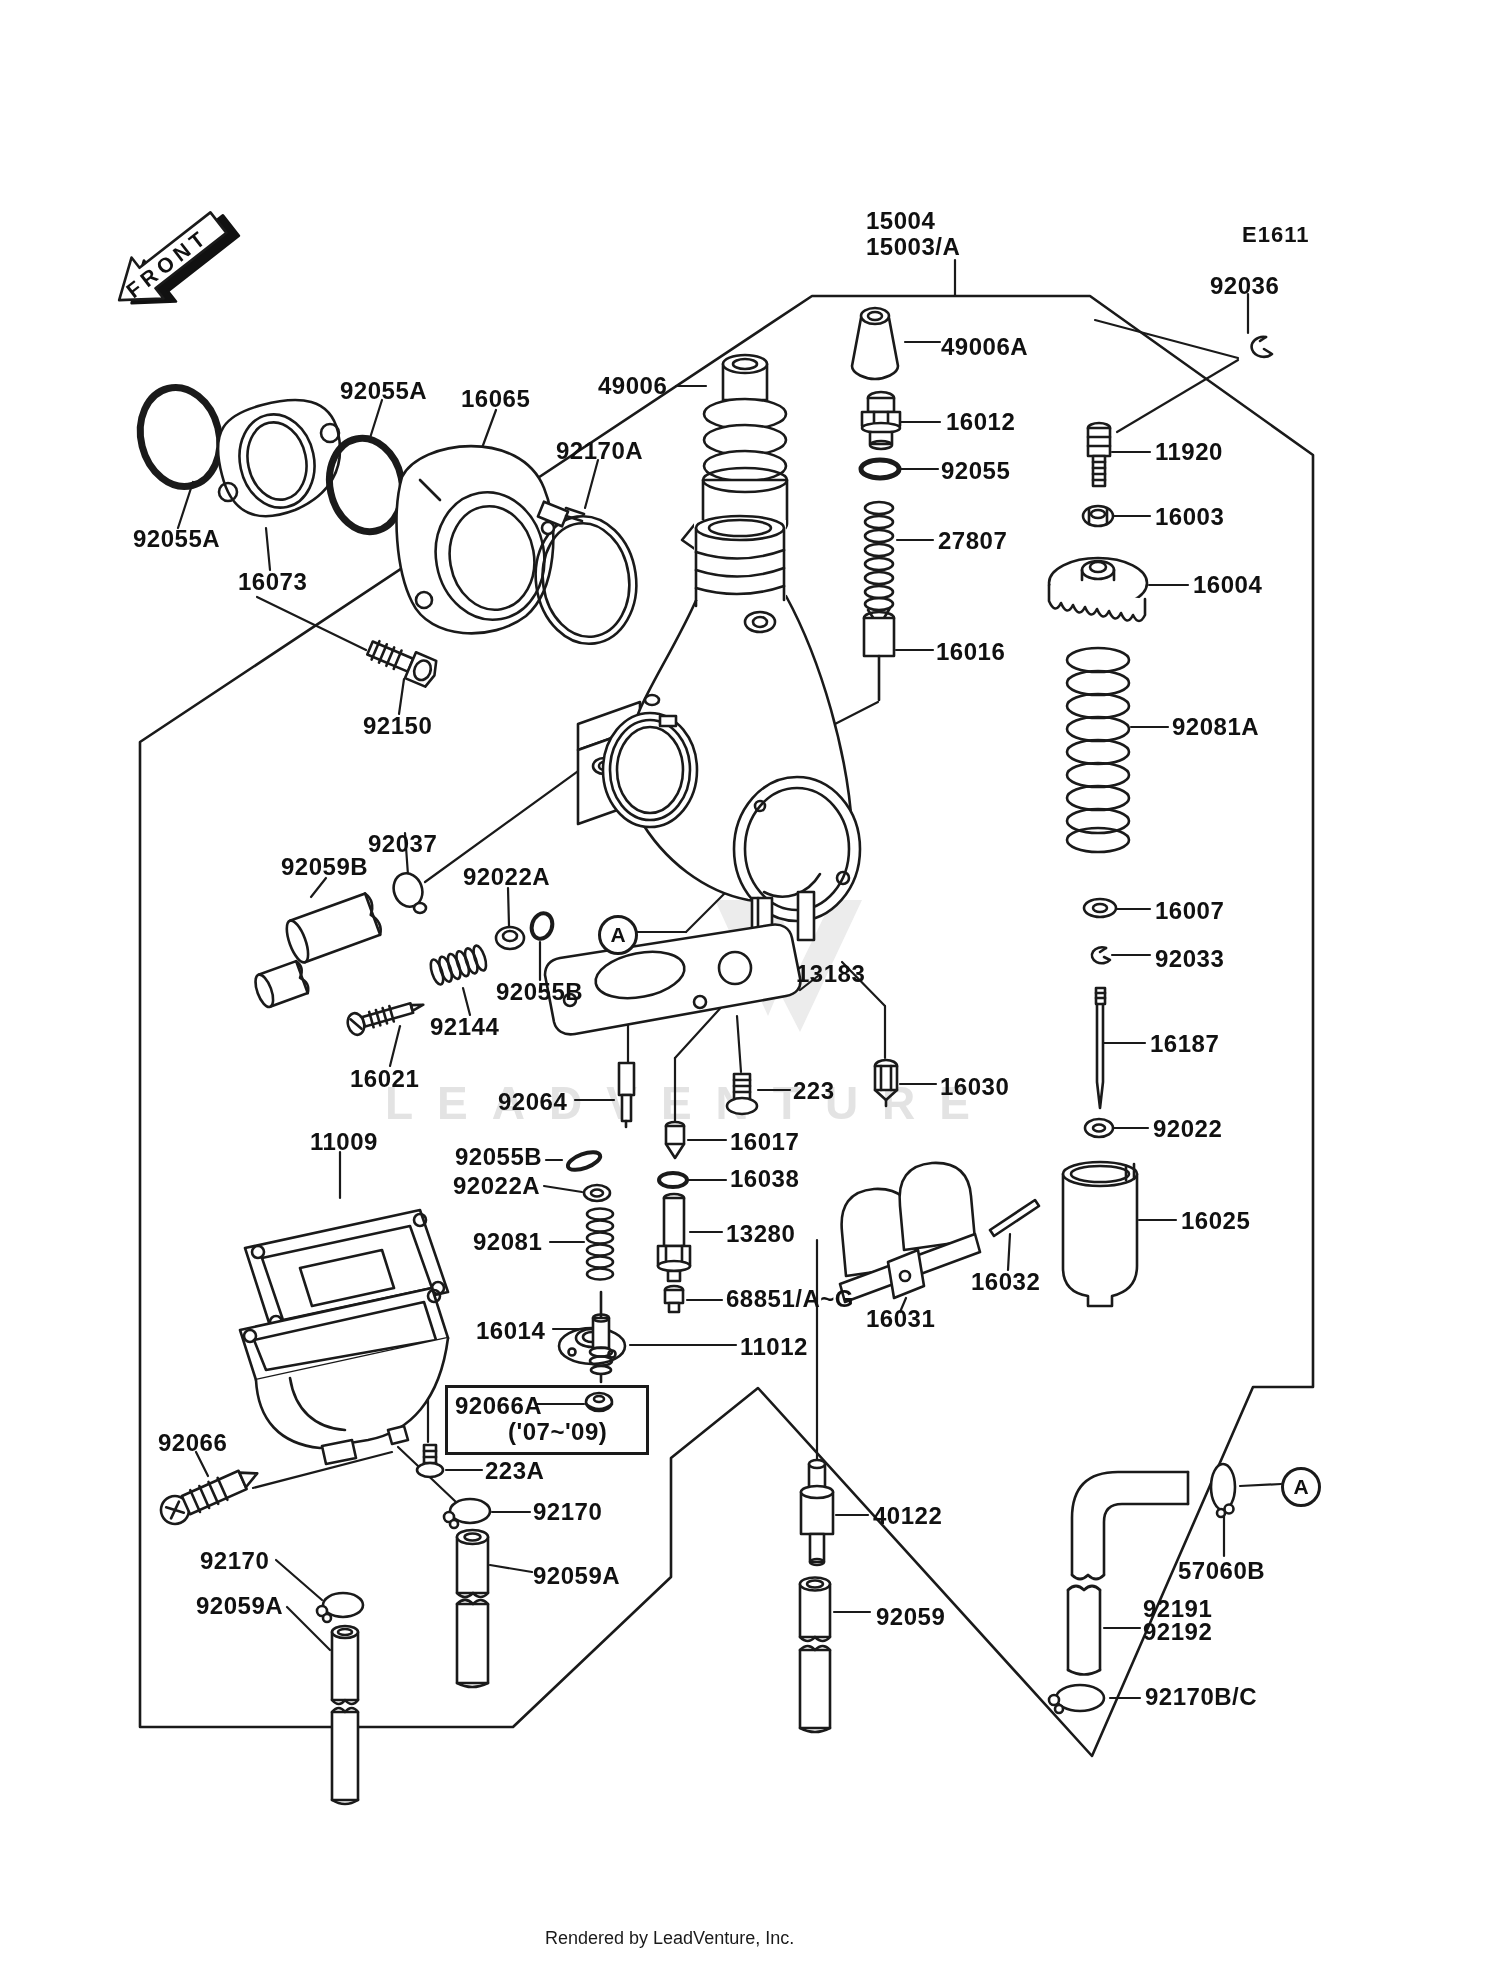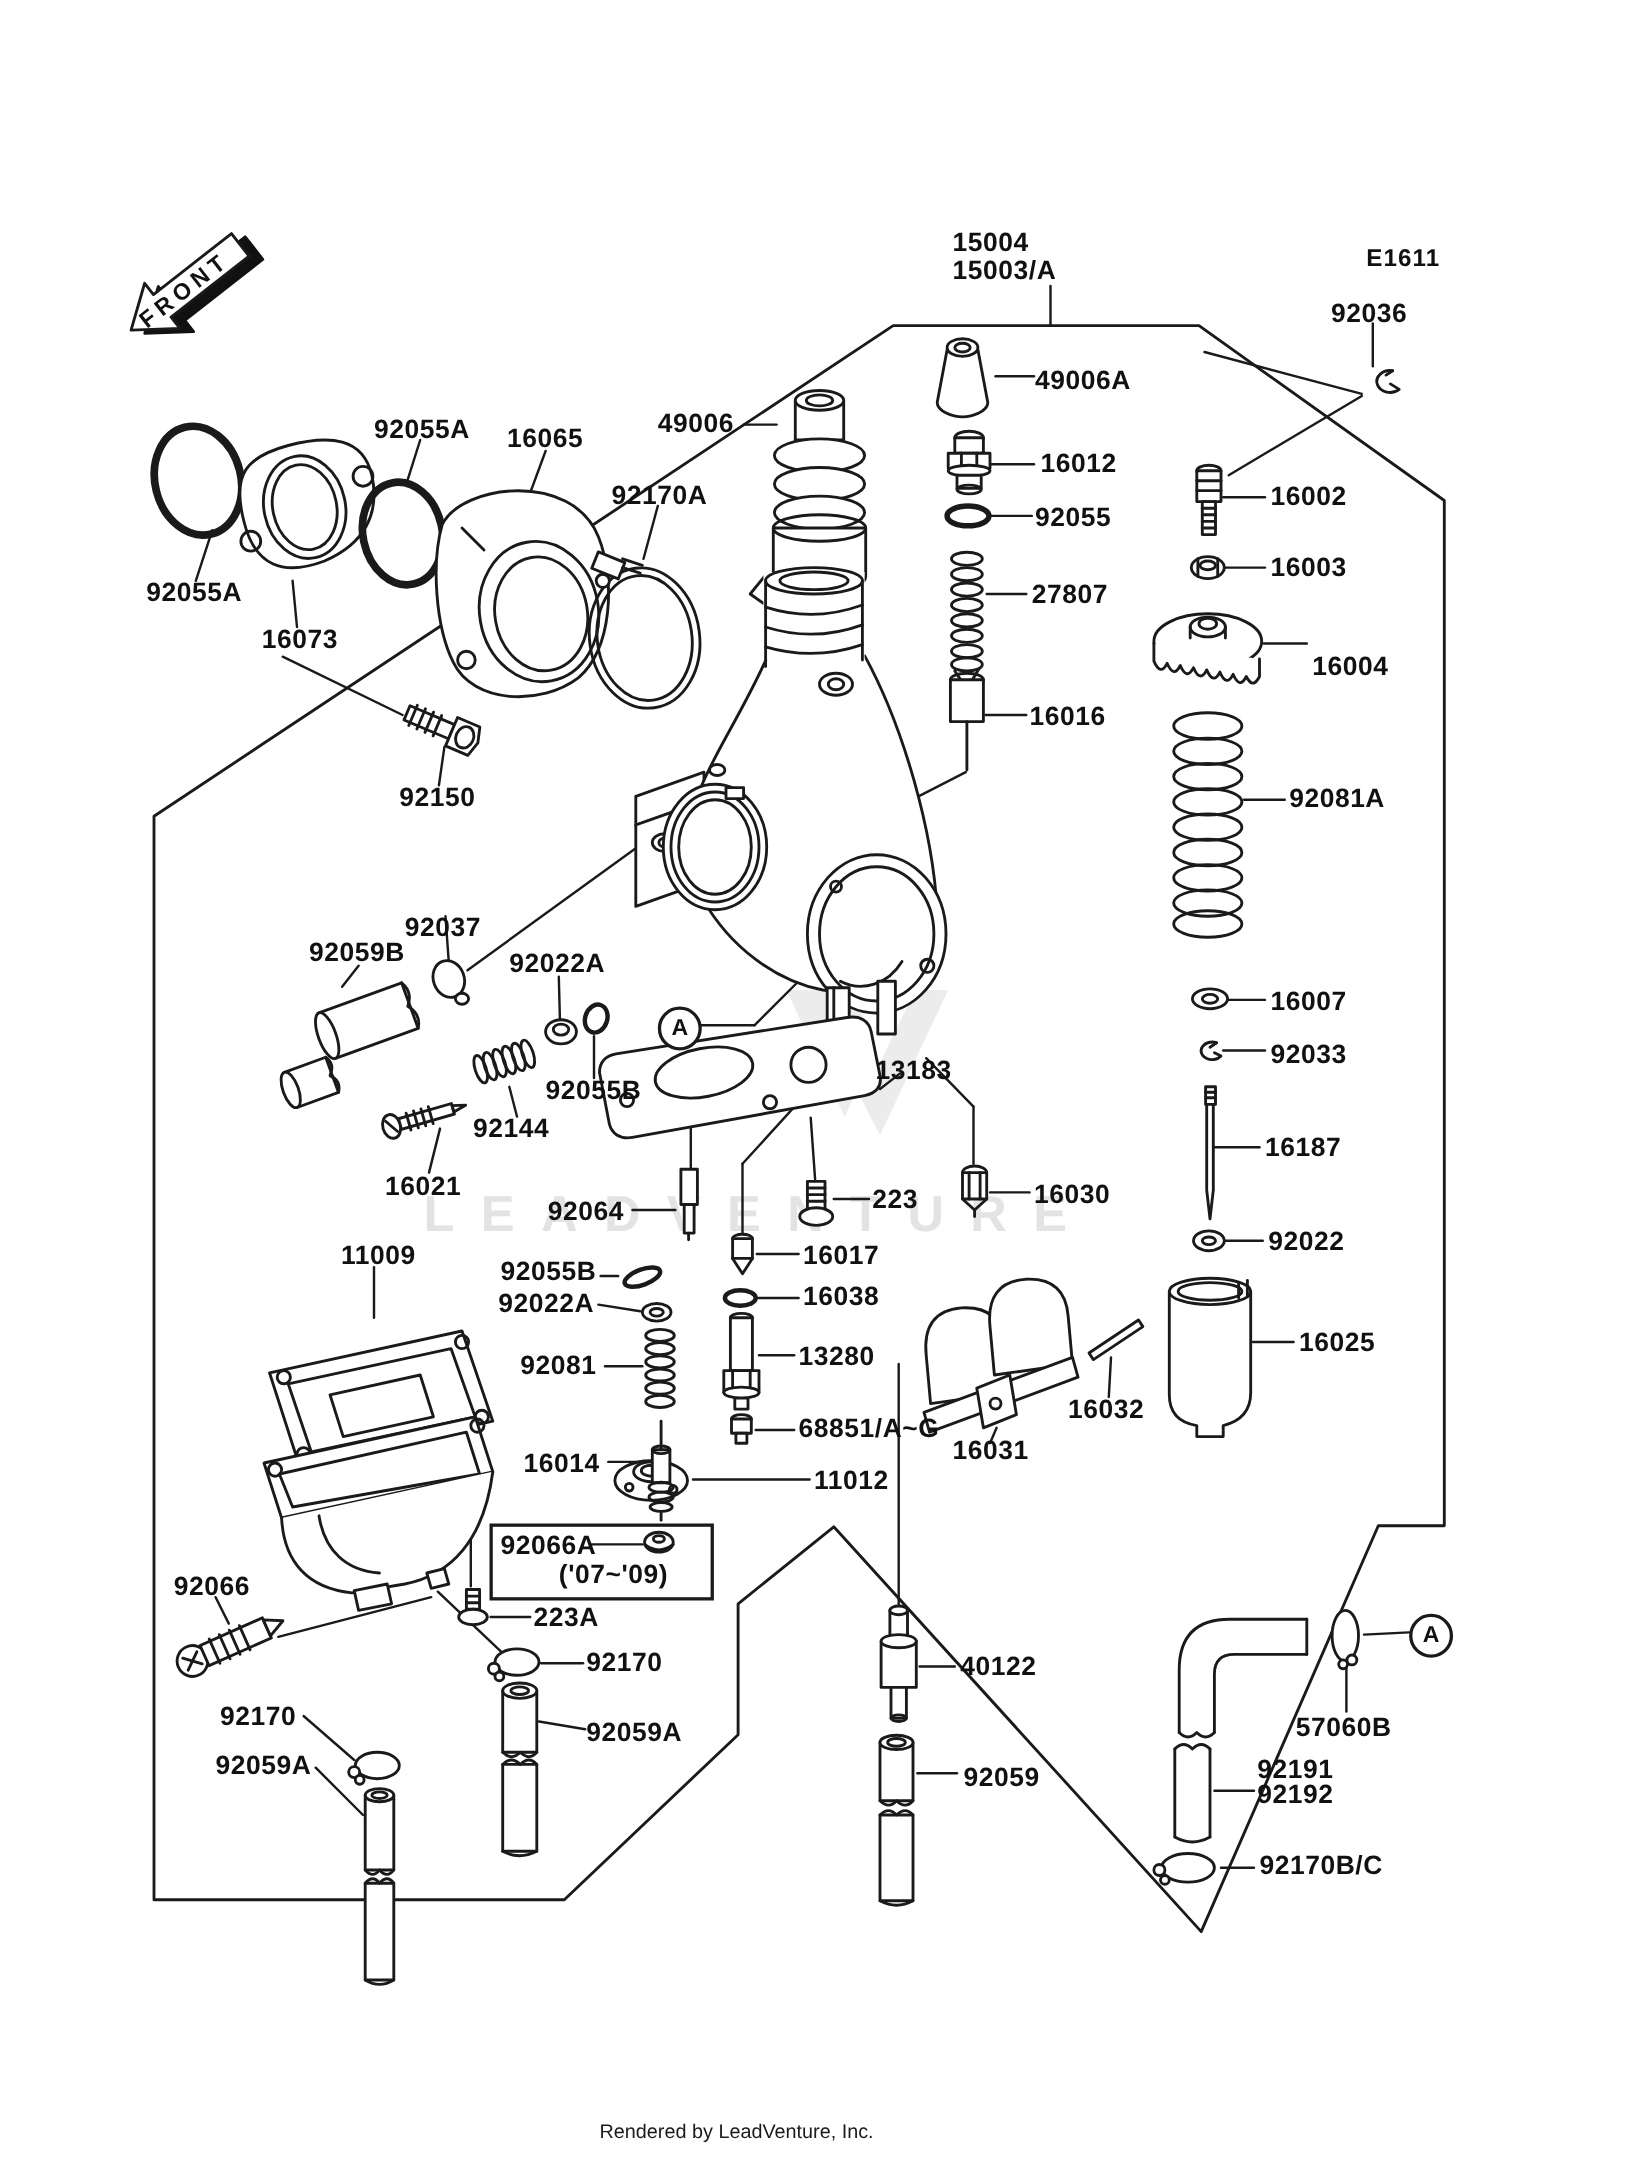--- a/index.html
+++ b/index.html
@@ -585,23 +585,23 @@
 
   <div class="lbl" style="left:866px;top:209px">15004</div>
   <div class="lbl" style="left:866px;top:235px">15003/A</div>
   <div class="lbl small" style="left:1242px;top:224px">E1611</div>
   <div class="lbl" style="left:1210px;top:274px">92036</div>
   <div class="lbl" style="left:941px;top:335px">49006A</div>
   <div class="lbl" style="left:946px;top:410px">16012</div>
   <div class="lbl" style="left:941px;top:459px">92055</div>
   <div class="lbl" style="left:938px;top:529px">27807</div>
   <div class="lbl" style="left:936px;top:640px">16016</div>
-  <div class="lbl" style="left:1155px;top:440px">16002</div>
+  <div class="lbl" style="left:1155px;top:440px">11920</div>
   <div class="lbl" style="left:1155px;top:505px">16003</div>
-  <div class="lbl" style="left:1193px;top:595px">16004</div>
+  <div class="lbl" style="left:1193px;top:573px">16004</div>
   <div class="lbl" style="left:1172px;top:715px">92081A</div>
   <div class="lbl" style="left:1155px;top:899px">16007</div>
   <div class="lbl" style="left:1155px;top:947px">92033</div>
   <div class="lbl" style="left:1150px;top:1032px">16187</div>
   <div class="lbl" style="left:1153px;top:1117px">92022</div>
   <div class="lbl" style="left:1181px;top:1209px">16025</div>
   <div class="lbl" style="left:133px;top:527px">92055A</div>
   <div class="lbl" style="left:238px;top:570px">16073</div>
   <div class="lbl" style="left:340px;top:379px">92055A</div>
   <div class="lbl" style="left:461px;top:387px">16065</div>

